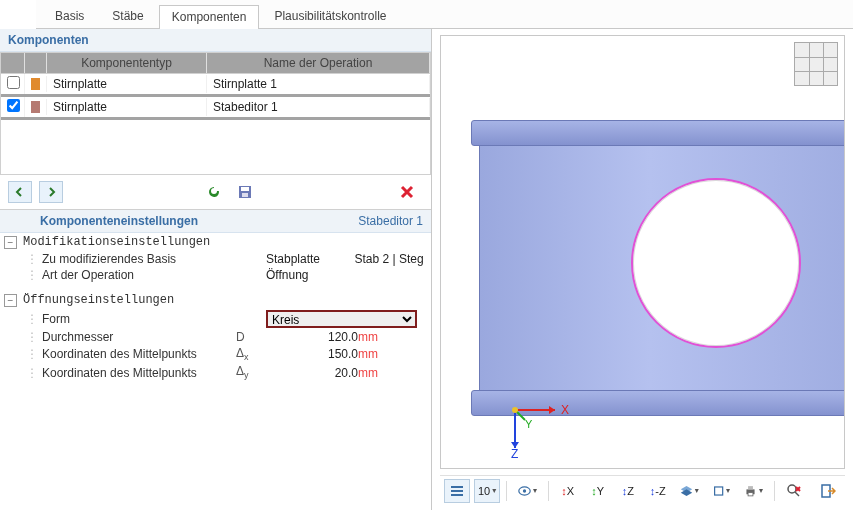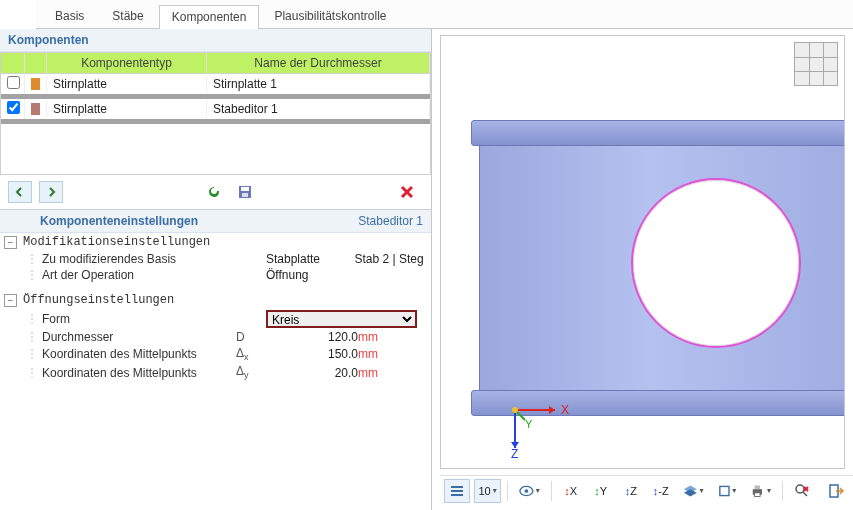--- a/index.html
+++ b/index.html
@@ -41,28 +41,28 @@
   .section-title {
     background: #eef3f8;
     color: #3a6ea5;
     font-weight: 600;
     padding: 4px 8px;
     border-bottom: 1px solid #d7e3ef;
   }
   .grid {
     border: 1px solid #d0d0d0; margin: 0;
   }
-  .grid-head { display: flex; background: #bef264; border-bottom: 1px solid #d0d0d0; }
+  .grid-head { display: flex; background: #a3a3a3; border-bottom: 1px solid #d0d0d0; }
   .grid-head .gh { padding: 3px 6px; border-right: 1px solid #e0e0e0; text-align: center; color: #444; }
   .gh-check { width: 24px; }
   .gh-swatch { width: 22px; }
   .gh-type { width: 160px; }
   .gh-name { flex: 1; }
   .grid-body { max-height: 100px; overflow: hidden; background: #fff; }
-  .grid-row { display: flex; border-bottom: 5px solid #a3a3a3; align-items: center; }
+  .grid-row { display: flex; border-bottom: 3px solid #a3a3a3; align-items: center; }
   .gc { padding: 2px 6px; border-right: 1px solid #f0f0f0; }
   .gc-check { width: 24px; text-align: center; }
   .gc-swatch { width: 22px; display:flex; justify-content:center; }
   .swatch { width: 12px; height: 12px; display:inline-block; }
   .gc-type { width: 160px; }
   .gc-name { flex: 1; }
 
   .grid-empty { height: 60px; }
 
   .toolbar-row {
@@ -158,21 +158,21 @@
     border: 2px solid #e052d6;
     box-shadow: inset 0 0 0 1px rgba(0,0,0,.15);
   }
 
   .axes {
     position:absolute; left: 54px; bottom: 8px; width: 80px; height: 70px;
     pointer-events: none;
   }
 
   .bottom-toolbar {
-    position:absolute; left:8px; right:0; bottom:6px;
+    position:absolute; left:8px; right:8px; bottom:6px;
     height: 30px;
     display:flex; align-items:center; gap:4px;
     padding: 2px 4px;
     border-top: 1px solid #e0e0e0;
   }
   .tbtn {
     height: 24px; min-width: 26px;
     border:1px solid #b8cde0;
     background:#eaf3fb;
     display:flex; align-items:center; justify-content:center;
@@ -199,21 +199,21 @@
 
   <div class="left">
 
     <div class="section-title">Komponenten</div>
 
     <div class="grid">
       <div class="grid-head">
         <div class="gh gh-check"></div>
         <div class="gh gh-swatch"></div>
         <div class="gh gh-type">Komponententyp</div>
-        <div class="gh gh-name">Name der Durchmesser</div>
+        <div class="gh gh-name">Name der Operation</div>
       </div>
       <div class="grid-body">
         <div class="grid-row">
           <div class="gc gc-check"><input type="checkbox" style=""></div>
           <div class="gc gc-swatch">
               <span class="swatch" style="background:#e08a2e"></span>
             </div>
           <div class="gc gc-type">Stirnplatte</div>
           <div class="gc gc-name">Stirnplatte 1</div>
         </div>

